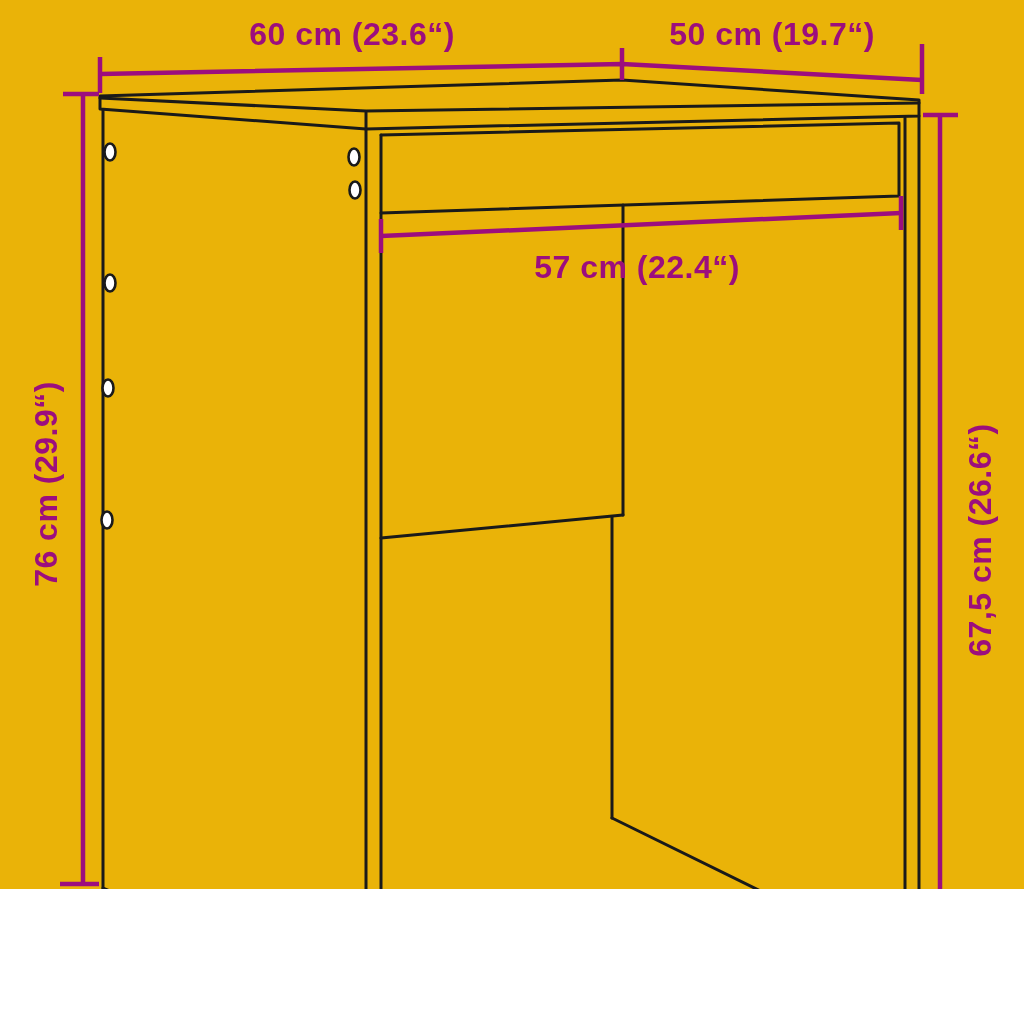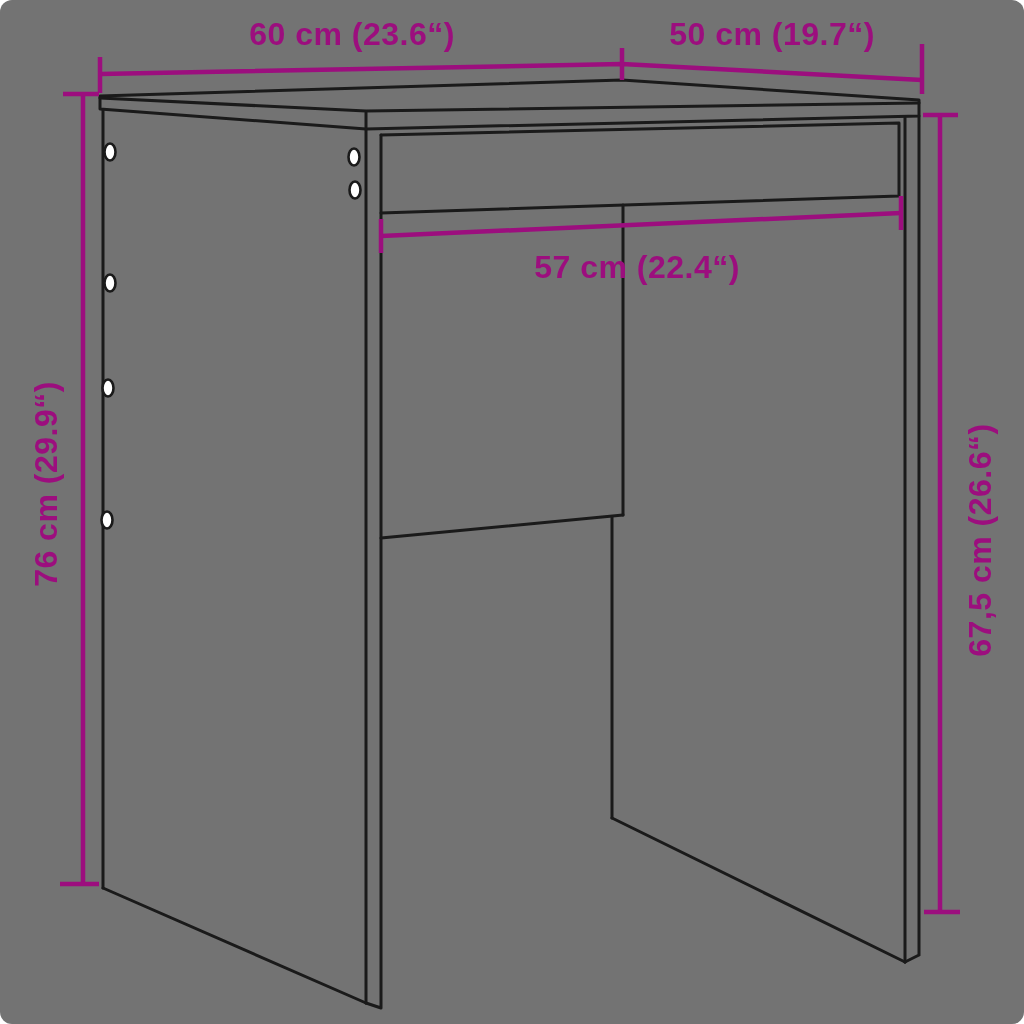--- a/index.html
+++ b/index.html
@@ -4,24 +4,23 @@
 <style>
   html, body {
     margin: 0;
     padding: 0;
     background: #ffffff;
     font-family: "Liberation Sans", sans-serif;
   }
   .stage {
     position: relative;
     width: 1024px;
-    height: 1024px;
-    background: #737373;
+    height: 889px;
+    background: #eab308;
     overflow: hidden;
-    border-radius: 12px;
   }
   svg { display: block; }
   .outline {
     fill: none;
     stroke: #1a1a1a;
     stroke-width: 3;
     stroke-linecap: round;
     stroke-linejoin: round;
   }
   .hole {

